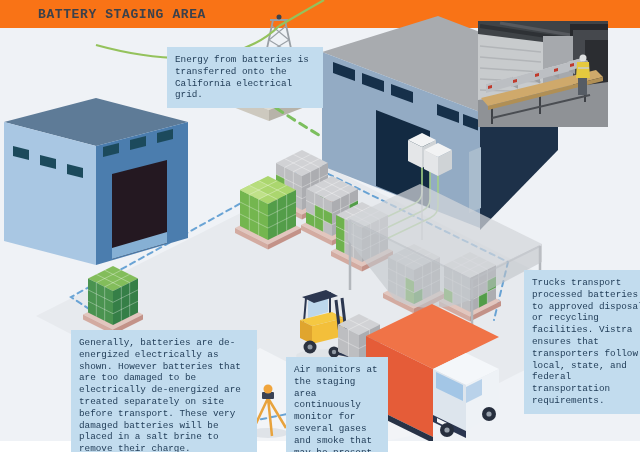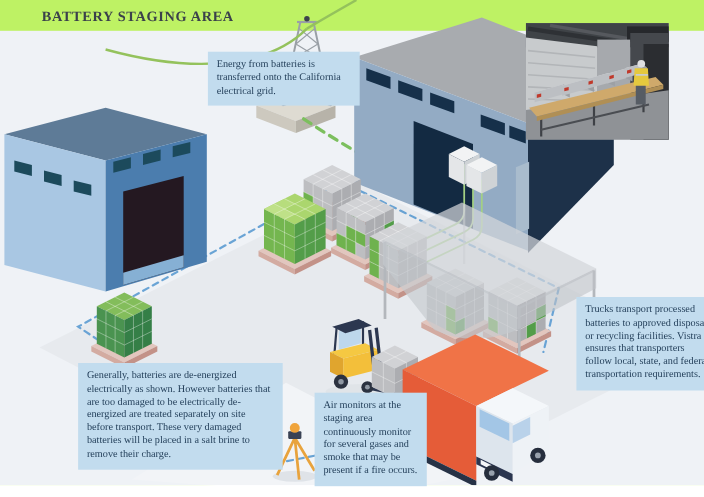--- a/index.html
+++ b/index.html
@@ -1,23 +1,23 @@
 <!DOCTYPE html>
 <html style="--callout_bg: #c2dcee; --callout_text: #1e3a55; --title_text: #3b414b; --wire_green: #94c25c; --boundary_blue: #5b9bd1; --truck_orange: #e55c38; --forklift_yellow: #f3bf3a; --battery_green: #6fb24e; --battery_green_dark: #4a9350; --battery_gray: #bdbec1; --building_blue: #4b7dae; --building_light_blue: #a9c7e3; --building_gray_blue: #93abc4; --background: #eff2f6;"><head>
 <meta charset="utf-8">
 <style>
   html,body{margin:0;padding:0;background:#ffffff;}
-  #stage{position:relative;width:640px;height:452px;background:#bef264;overflow:hidden;
-         font-family:Liberation Serif, serif;}
+  #stage{position:relative;width:640px;height:452px;background:#f97316;overflow:hidden;
+         font-family:Liberation Mono, monospace;}
   #scene{position:absolute;left:0;top:0;}
   .title{position:absolute;left:38px;top:7px;font-size:13px;font-weight:bold;
          letter-spacing:0.6px;color:var(--title_text,#3b414b);}
   .callout{position:absolute;background:var(--callout_bg,#c2dcee);color:var(--callout_text,#1e3a55);
          font-size:9.3px;line-height:1.27;padding:7px 8px;box-sizing:border-box;}
-  .c1{left:167px;top:47px;width:138px;margin-left:22px;}
+  .c1{left:167px;top:47px;width:156px;}
   .c2{left:478px;top:127px;width:134px;}
   .c3{left:488px;top:270px;width:132px;margin-left:36px;}
   .c4{left:31px;top:330px;width:186px;margin-left:40px;}
   .c5{left:286px;top:357px;width:102px;}
 </style>
 </head>
 <body>
 
 <div id="stage">
 

